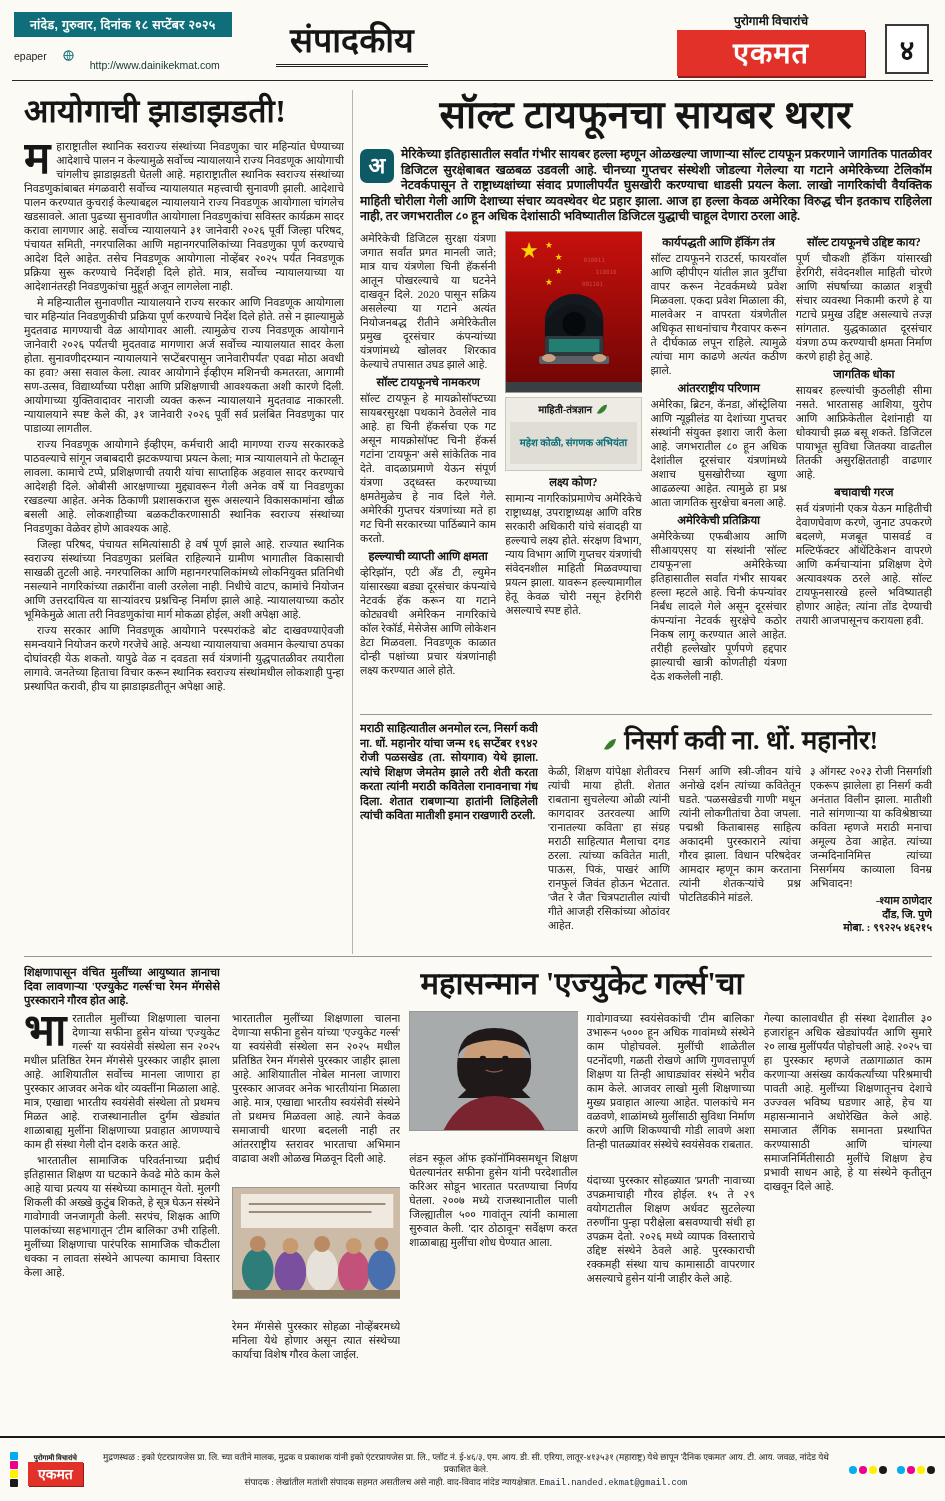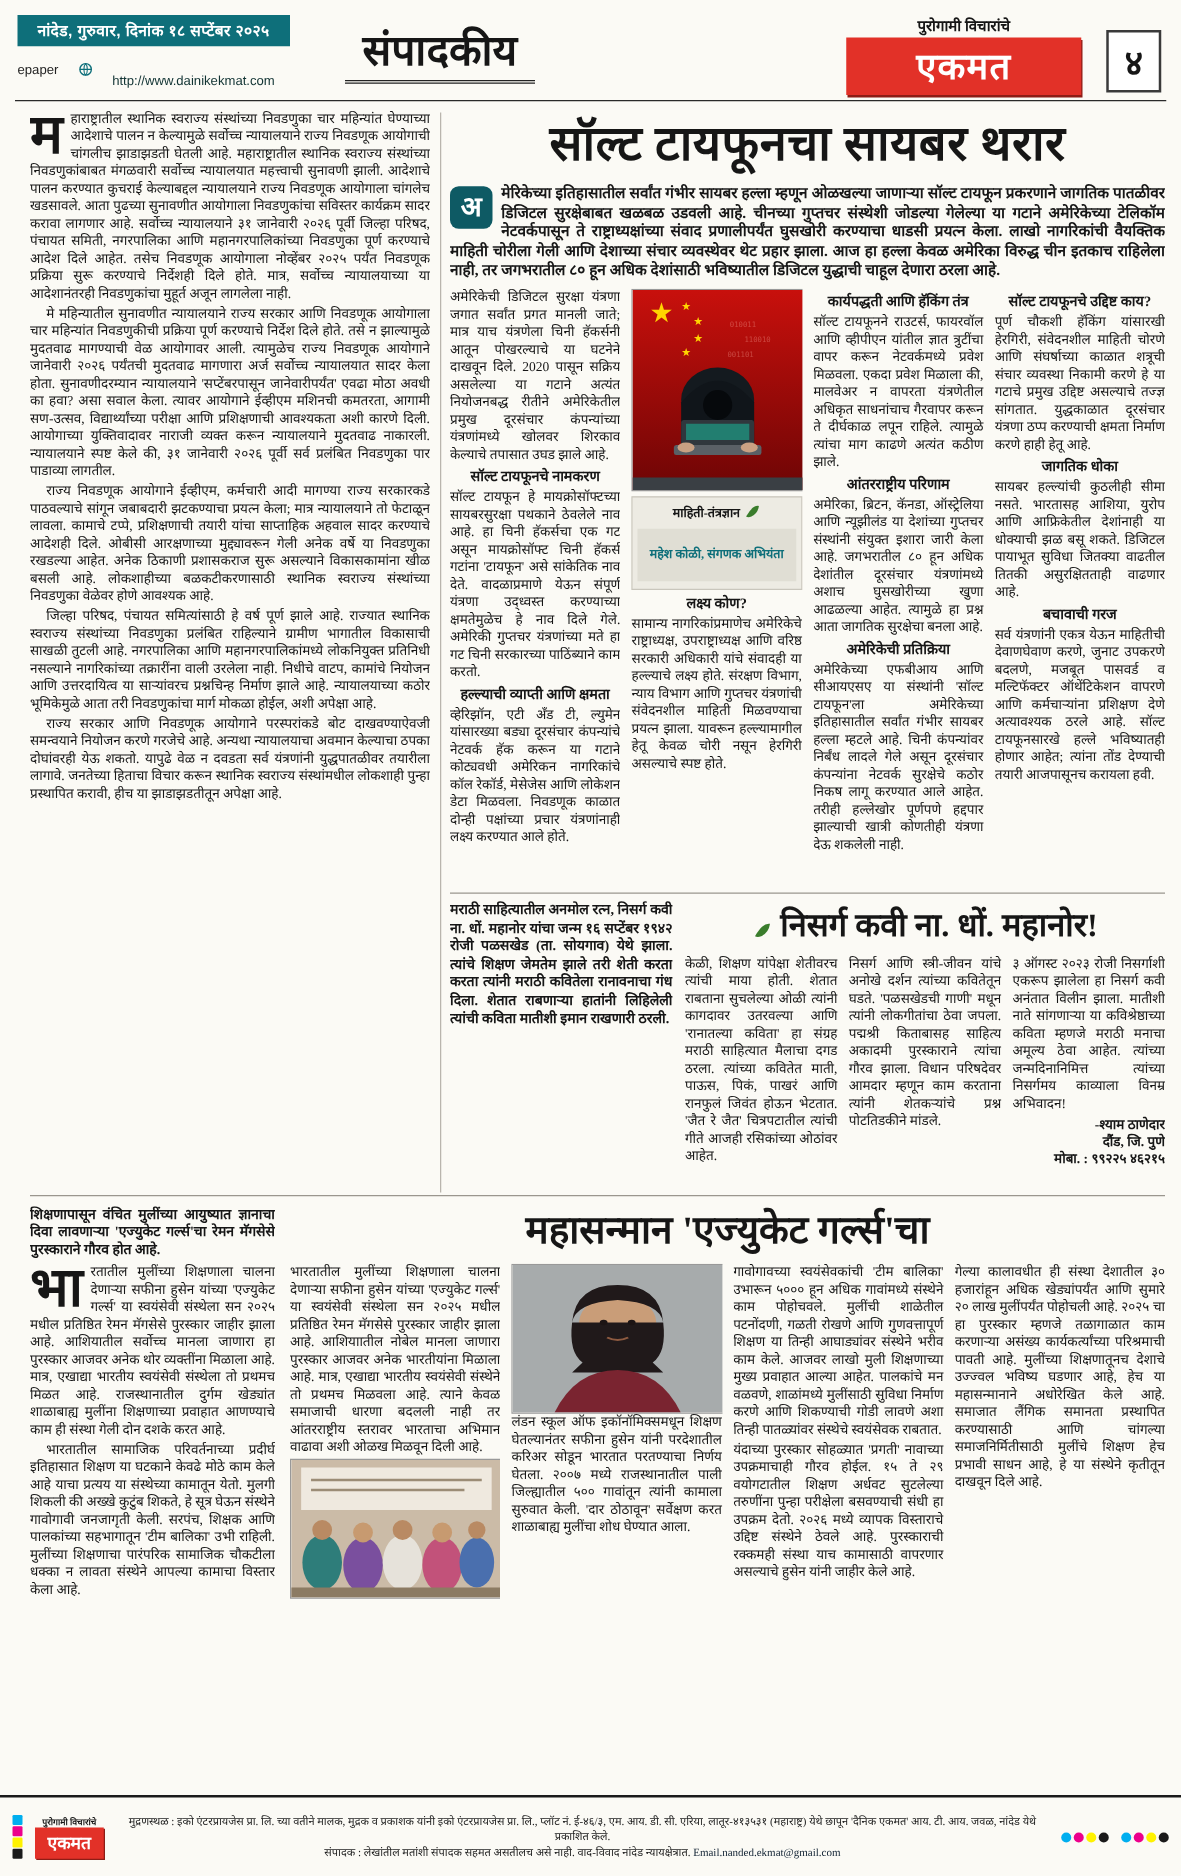--- a/index.html
+++ b/index.html
@@ -54,34 +54,34 @@
   .nis-cols .col{flex:1;overflow:hidden;}
   .signoff{margin-top:4px;text-align:right;font-weight:bold;font-size:10.8px;line-height:13.5px;}
   
   #educate{position:absolute;left:24px;top:956px;width:908px;height:468px;border-top:1px solid #9a968e;
            padding-top:6px;box-sizing:border-box;overflow:hidden;}
   .edu-left{position:absolute;left:0;top:8px;width:196px;height:452px;overflow:hidden;}
   .edu-left .edu-intro{font-size:11.2px;font-weight:bold;line-height:14px;text-align:justify;margin-bottom:4px;}
   .edu-right{position:absolute;left:208px;top:4px;width:700px;height:458px;overflow:hidden;}
   .edu-right .headline{font-size:31px;font-weight:800;text-align:center;margin:0 0 8px;}
   .edu-cols{display:flex;gap:9px;height:404px;overflow:hidden;}
-  .edu-cols .col{flex:1;overflow:hidden;display:flex;flex-direction:column;gap:0;}
+  .edu-cols .col{flex:1;overflow:hidden;display:flex;flex-direction:column;gap:20px;}
   
   .pfooter{position:absolute;left:0;top:1436px;width:945px;height:65px;border-top:2px solid #1a1a1a;
            box-sizing:border-box;background:#fbfaf5;display:flex;align-items:center;gap:10px;padding:4px 10px;}
   .marks-v{display:flex;flex-direction:column;gap:1px;}
   .marks-h{display:flex;gap:2px;align-items:center;}
   .mark{width:8px;height:8px;border-radius:50%;display:inline-block;}
   .marks-v .mark{border-radius:1px;}
   .foot-logo-wrap{text-align:center;}
   .foot-tagline{font-size:7px;font-weight:bold;}
   .foot-logo{background:#e23128;color:#fff;font-weight:800;font-size:14px;padding:2px 10px 3px;box-shadow:1px 1px 0 #8d1d16;}
   .foot-lines{flex:1;text-align:center;font-size:8.8px;line-height:12px;color:#222;}
   .foot-lines .l2{margin-top:1px;}
-  .email{font-family:Liberation Serif, serif;color:#123;}
+  .email{font-family:Liberation Mono, monospace;color:#123;}
   .globe-icon svg{display:block;}
 </style>
 </head>
 <body>
 
 <div class="page">
 
   <div class="header">
     <div>
       <div class="date-bar">नांदेड, गुरुवार, दिनांक १८ सप्टेंबर २०२५</div>
@@ -99,20 +99,21 @@
     <div class="section-title">संपादकीय</div>
     <div class="masthead">
       <div class="tagline">पुरोगामी विचारांचे</div>
       <div class="logo">एकमत</div>
     </div>
     <div class="page-num">४</div>
   </div>
   <div class="header-rule"></div>
 
   <section id="ayog">
+    <h1 class="headline">आयोगाची झाडाझडती!</h1>
     <div class="bodytxt">
       <p class="nofirst"><span class="dropcap">म</span><span>हाराष्ट्रातील स्थानिक स्वराज्य संस्थांच्या निवडणुका चार महिन्यांत घेण्याच्या आदेशाचे पालन न केल्यामुळे सर्वोच्च न्यायालयाने राज्य निवडणूक आयोगाची चांगलीच झाडाझडती घेतली आहे. महाराष्ट्रातील स्थानिक स्वराज्य संस्थांच्या निवडणुकांबाबत मंगळवारी सर्वोच्च न्यायालयात महत्त्वाची सुनावणी झाली. आदेशाचे पालन करण्यात कुचराई केल्याबद्दल न्यायालयाने राज्य निवडणूक आयोगाला चांगलेच खडसावले. आता पुढच्या सुनावणीत आयोगाला निवडणुकांचा सविस्तर कार्यक्रम सादर करावा लागणार आहे. सर्वोच्च न्यायालयाने ३१ जानेवारी २०२६ पूर्वी जिल्हा परिषद, पंचायत समिती, नगरपालिका आणि महानगरपालिकांच्या निवडणुका पूर्ण करण्याचे आदेश दिले आहेत. तसेच निवडणूक आयोगाला नोव्हेंबर २०२५ पर्यंत निवडणूक प्रक्रिया सुरू करण्याचे निर्देशही दिले होते. मात्र, सर्वोच्च न्यायालयाच्या या आदेशानंतरही निवडणुकांचा मुहूर्त अजून लागलेला नाही.</span></p>
       <p>मे महिन्यातील सुनावणीत न्यायालयाने राज्य सरकार आणि निवडणूक आयोगाला चार महिन्यांत निवडणुकीची प्रक्रिया पूर्ण करण्याचे निर्देश दिले होते. तसे न झाल्यामुळे मुदतवाढ मागण्याची वेळ आयोगावर आली. त्यामुळेच राज्य निवडणूक आयोगाने जानेवारी २०२६ पर्यंतची मुदतवाढ मागणारा अर्ज सर्वोच्च न्यायालयात सादर केला होता. सुनावणीदरम्यान न्यायालयाने 'सप्टेंबरपासून जानेवारीपर्यंत' एवढा मोठा अवधी का हवा? असा सवाल केला. त्यावर आयोगाने ईव्हीएम मशिनची कमतरता, आगामी सण-उत्सव, विद्यार्थ्यांच्या परीक्षा आणि प्रशिक्षणाची आवश्यकता अशी कारणे दिली. आयोगाच्या युक्तिवादावर नाराजी व्यक्त करून न्यायालयाने मुदतवाढ नाकारली. न्यायालयाने स्पष्ट केले की, ३१ जानेवारी २०२६ पूर्वी सर्व प्रलंबित निवडणुका पार पाडाव्या लागतील.</p>
       <p>राज्य निवडणूक आयोगाने ईव्हीएम, कर्मचारी आदी मागण्या राज्य सरकारकडे पाठवल्याचे सांगून जबाबदारी झटकण्याचा प्रयत्न केला; मात्र न्यायालयाने तो फेटाळून लावला. कामाचे टप्पे, प्रशिक्षणाची तयारी यांचा साप्ताहिक अहवाल सादर करण्याचे आदेशही दिले. ओबीसी आरक्षणाच्या मुद्द्यावरून गेली अनेक वर्षे या निवडणुका रखडल्या आहेत. अनेक ठिकाणी प्रशासकराज सुरू असल्याने विकासकामांना खीळ बसली आहे. लोकशाहीच्या बळकटीकरणासाठी स्थानिक स्वराज्य संस्थांच्या निवडणुका वेळेवर होणे आवश्यक आहे.</p>
       <p>जिल्हा परिषद, पंचायत समित्यांसाठी हे वर्ष पूर्ण झाले आहे. राज्यात स्थानिक स्वराज्य संस्थांच्या निवडणुका प्रलंबित राहिल्याने ग्रामीण भागातील विकासाची साखळी तुटली आहे. नगरपालिका आणि महानगरपालिकांमध्ये लोकनियुक्त प्रतिनिधी नसल्याने नागरिकांच्या तक्रारींना वाली उरलेला नाही. निधीचे वाटप, कामांचे नियोजन आणि उत्तरदायित्व या साऱ्यांवरच प्रश्नचिन्ह निर्माण झाले आहे. न्यायालयाच्या कठोर भूमिकेमुळे आता तरी निवडणुकांचा मार्ग मोकळा होईल, अशी अपेक्षा आहे.</p>
       <p>राज्य सरकार आणि निवडणूक आयोगाने परस्परांकडे बोट दाखवण्याऐवजी समन्वयाने नियोजन करणे गरजेचे आहे. अन्यथा न्यायालयाचा अवमान केल्याचा ठपका दोघांवरही येऊ शकतो. यापुढे वेळ न दवडता सर्व यंत्रणांनी युद्धपातळीवर तयारीला लागावे. जनतेच्या हिताचा विचार करून स्थानिक स्वराज्य संस्थांमधील लोकशाही पुन्हा प्रस्थापित करावी, हीच या झाडाझडतीतून अपेक्षा आहे.</p>
     </div>
   </section>
 
   <div class="vrule"></div>
@@ -243,20 +244,21 @@
                 <circle cx="58" cy="58" r="8" fill="#c79a70"></circle>
               <ellipse cx="90" cy="82" rx="16" ry="22" fill="#e6e2da"></ellipse>
                 <circle cx="90" cy="56" r="8" fill="#b98a63"></circle>
               <ellipse cx="122" cy="84" rx="16" ry="22" fill="#c2527a"></ellipse>
                 <circle cx="122" cy="58" r="8" fill="#c79a70"></circle>
               <ellipse cx="150" cy="82" rx="14" ry="20" fill="#4a6fae"></ellipse>
                 <circle cx="150" cy="56" r="7" fill="#b98a63"></circle>
             </g>
             <rect y="102" width="170" height="8" fill="#8c7b63"></rect>
           </svg>
+          <p class="nofirst">रेमन मॅगसेसे पुरस्कार सोहळा नोव्हेंबरमध्ये मनिला येथे होणार असून त्यात संस्थेच्या कार्याचा विशेष गौरव केला जाईल.</p>
         </div>
         <div class="col bodytxt">
           <svg class="photo" viewBox="0 0 120 118" width="120" height="118" preserveAspectRatio="none">
             <rect width="120" height="118" fill="#a7abac"></rect>
             <circle cx="60" cy="46" r="22" fill="#c99d78"></circle>
             <path d="M34 46 Q36 16 60 16 Q84 16 86 46 Q84 30 60 28 Q36 30 34 46" fill="#20191a"></path>
             <path d="M34 46 Q32 70 40 78 L34 86 L86 86 L80 78 Q88 70 86 46" fill="#20191a"></path>
             <path d="M24 118 Q36 84 60 84 Q84 84 96 118 Z" fill="#7a2430"></path>
             <circle cx="52" cy="46" r="2.2" fill="#1c1414"></circle>
               <circle cx="68" cy="46" r="2.2" fill="#1c1414"></circle>

